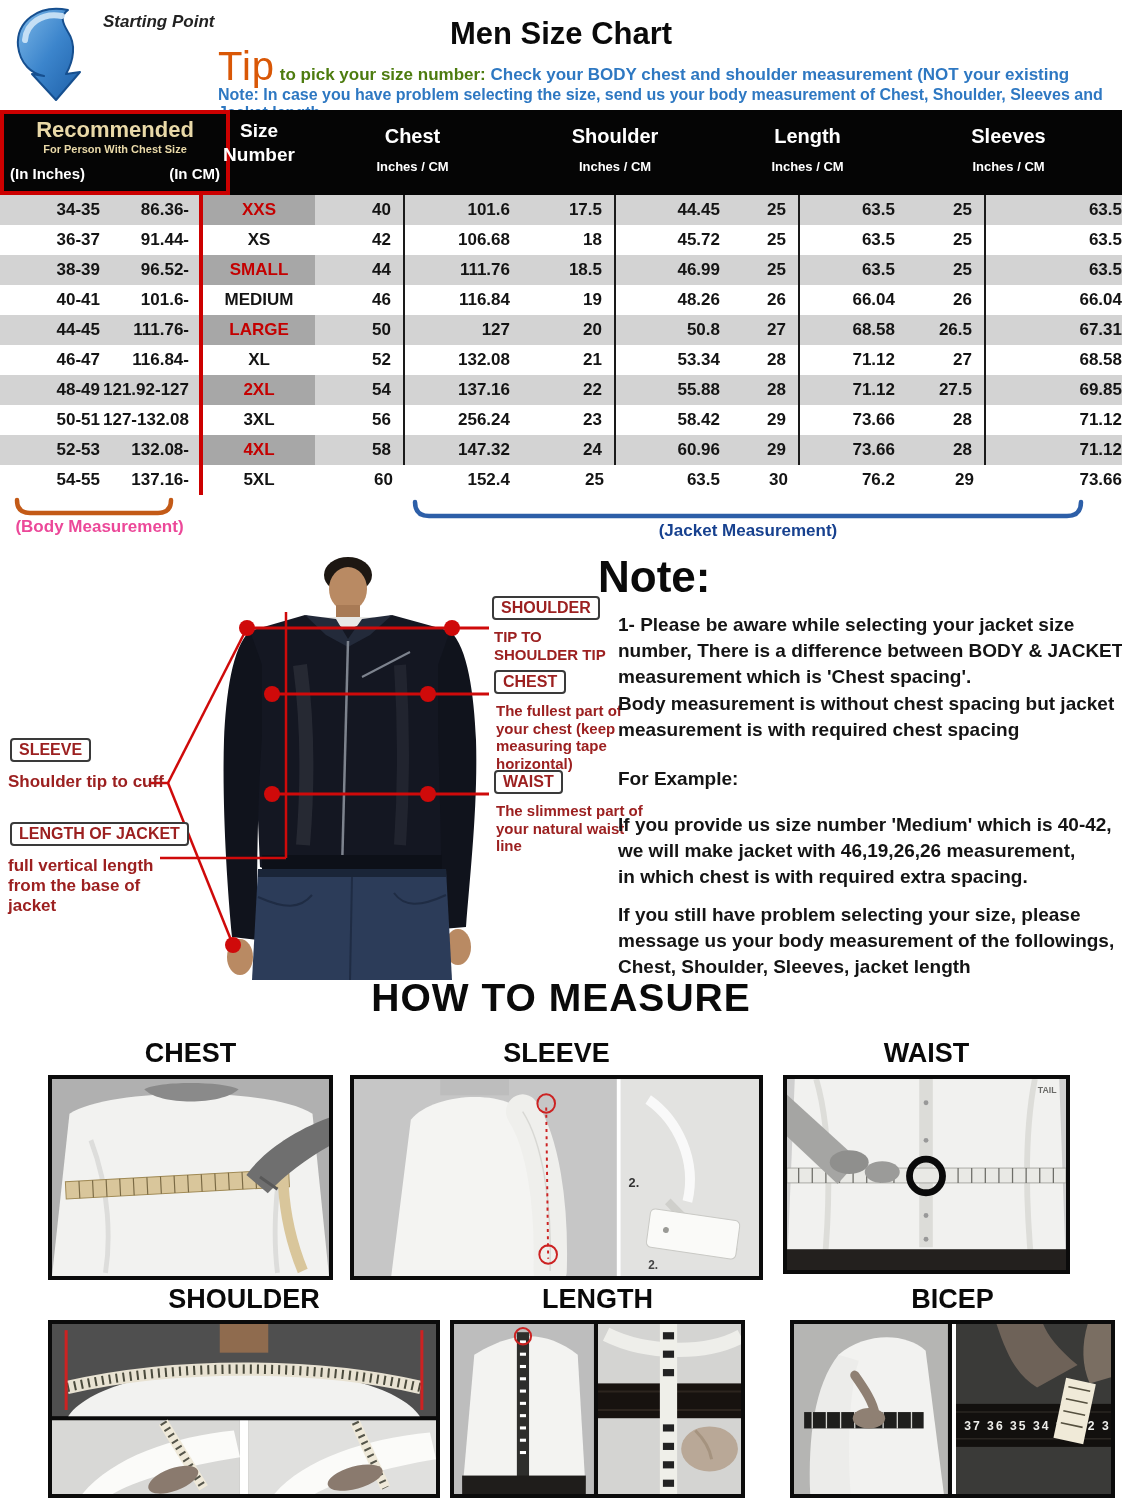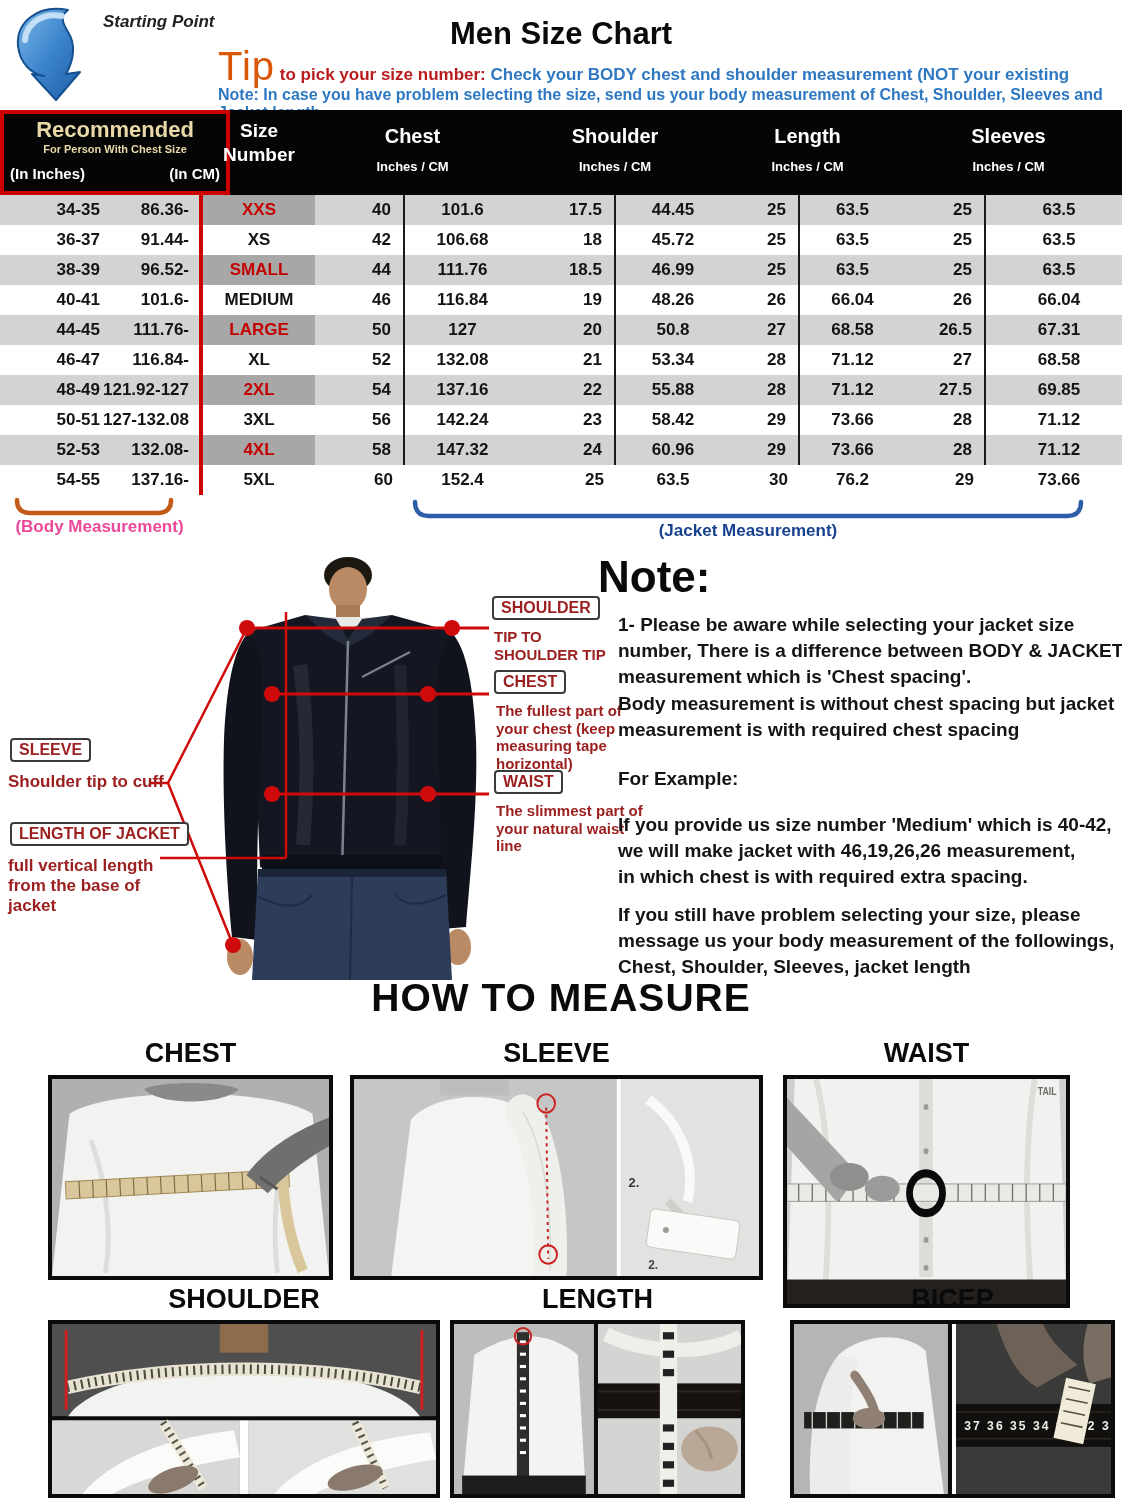--- a/index.html
+++ b/index.html
@@ -6,21 +6,21 @@
   .page{position:relative;width:1122px;height:1500px;background:#fff;overflow:hidden;
         font-family:"Liberation Sans",sans-serif;color:#111;}
   .abs{position:absolute;}
   .pre{white-space:pre-line;}
 
   
   .start-label{left:103px;top:12px;font-style:italic;font-weight:bold;font-size:17px;color:#222;}
   .main-title{left:0;top:16px;width:1122px;text-align:center;font-size:31px;font-weight:bold;color:#0a0a0a;}
   .tip-line{left:218px;top:44px;width:880px;line-height:44px;}
   .tip-word{font-size:40px;font-weight:normal;color:#d95706;letter-spacing:1px;}
-  .tip-bold{font-size:17px;font-weight:bold;color:#b91c1c;}
+  .tip-bold{font-size:17px;font-weight:bold;color:#4d7c0f;}
   .tip-rest{font-size:17px;font-weight:bold;color:#2e78c2;}
   .tip-note{left:218px;top:86px;width:900px;font-size:16px;font-weight:bold;color:#2e78c2;}
 
   
   .tbl-bg{left:0;top:110px;width:1122px;height:85px;background:#050505;}
   .rec-box{left:0;top:110px;width:230px;height:85px;background:#050505;border:4px solid #cc0000;
            box-sizing:border-box;text-align:center;}
   .rec-title{font-size:22px;font-weight:bold;color:#e9d9a8;margin-top:3px;}
   .rec-sub{font-size:11px;font-weight:bold;color:#e9d9a8;}
   .rec-units{display:flex;justify-content:space-between;padding:10px 6px 0 6px;
@@ -36,21 +36,21 @@
   .rows{left:0;top:195px;width:1122px;}
   .trow{display:grid;grid-template-columns:100px 103px 112px 90px 105px 106px 104px 80px 95px 91px 136px;
         height:30px;line-height:30px;font-size:17px;font-weight:bold;background:#fff;color:#141414;}
   .trow.hl{background:#d3d3d3;}
   .trow.hl .c-size{background:#a7a7a7;color:#c40000;}
   .cell{box-sizing:border-box;overflow:hidden;}
   .c-in{text-align:right;padding-left:12px;}
   .c-cm{text-align:right;padding-right:10px;border-right:4px solid #cc0000;}
   .c-size{text-align:center;}
   .c-gin{text-align:right;padding-right:12px;border-right:2px solid #1a1a1a;}
-  .c-gcm{text-align:center;padding-left:10px;}
+  .c-gcm{text-align:right;padding-left:10px;}
   .trow.last .c-gin{border-right:none;}
 
   
   .brace{position:absolute;}
   .body-meas{left:2px;top:517px;width:195px;text-align:center;font-size:17px;font-weight:bold;color:#ec4899;}
   .jacket-meas{left:412px;top:521px;width:672px;text-align:center;font-size:17px;font-weight:bold;color:#17418f;}
 
   
   .diagram-svg{left:0;top:555px;}
   .tagbox{display:inline-block;background:#fff;border:2px solid #3a3a3a;border-radius:4px;
@@ -215,21 +215,21 @@
         <div class="cell c-gin">28</div>
         <div class="cell c-gcm">71.12</div>
         <div class="cell c-gin">27.5</div>
         <div class="cell c-gcm">69.85</div>
       </div>
       <div class="trow">
         <div class="cell c-in">50-51</div>
         <div class="cell c-cm">127-132.08</div>
         <div class="cell c-size">3XL</div>
         <div class="cell c-gin">56</div>
-        <div class="cell c-gcm">142.24</div>
+        <div class="cell c-gcm">256.24</div>
         <div class="cell c-gin">23</div>
         <div class="cell c-gcm">58.42</div>
         <div class="cell c-gin">29</div>
         <div class="cell c-gcm">73.66</div>
         <div class="cell c-gin">28</div>
         <div class="cell c-gcm">71.12</div>
       </div>
       <div class="trow hl">
         <div class="cell c-in">52-53</div>
         <div class="cell c-cm">132.08-137.16</div>
@@ -385,21 +385,21 @@
       <path d="M320 120 C340 140 360 160 390 170" stroke="#cfcfcb" stroke-width="8" fill="none"></path>
       <g transform="rotate(8 340 150)">
         <rect x="300" y="132" width="92" height="38" rx="5" fill="#fafaf8" stroke="#c9c9c5"></rect>
         <circle cx="318" cy="151" r="3" fill="#9a9a96"></circle>
       </g>
       <text x="280" y="106" font-size="13" font-weight="bold" fill="#333">2.</text>
       <text x="300" y="186" font-size="12" font-weight="bold" fill="#444">2.</text>
     </svg>
   </div>
 
-  <div class="photo" style="left:783px;top:1075px;width:287px;height:233px">
+  <div class="photo" style="left:783px;top:1075px;width:287px;height:199px">
     <svg viewBox="0 0 287 193" preserveAspectRatio="none">
       <rect width="287" height="193" fill="#cfcfcf"></rect>
       <path d="M8 0 L280 0 L287 193 L0 193 Z" fill="#f1f1ef"></path>
       <path d="M30 0 C45 50 45 120 38 193" stroke="#ddddd9" stroke-width="6" fill="none"></path>
       <path d="M255 0 C245 50 245 120 252 193" stroke="#ddddd9" stroke-width="6" fill="none"></path>
       <line x1="143" y1="0" x2="143" y2="170" stroke="#dcdcd8" stroke-width="14"></line>
       <circle cx="143" cy="24" r="2.5" fill="#999"></circle>
         <circle cx="143" cy="62" r="2.5" fill="#999"></circle>
       <circle cx="143" cy="138" r="2.5" fill="#999"></circle>
         <circle cx="143" cy="162" r="2.5" fill="#999"></circle>

